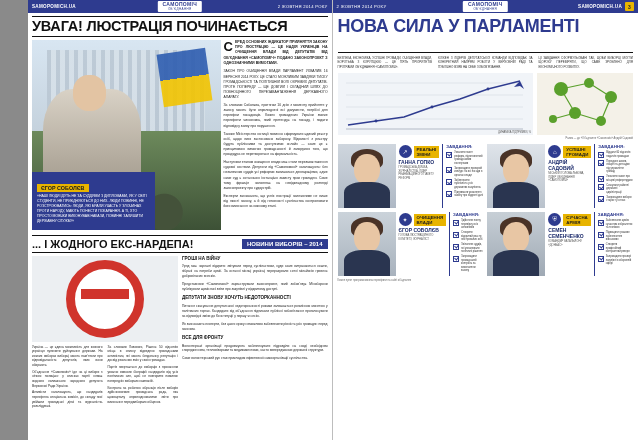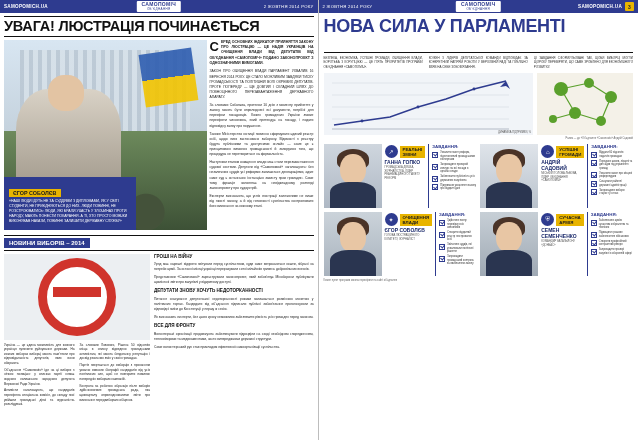--- a/index.html
+++ b/index.html
@@ -1,19 +1,19 @@
 <!DOCTYPE html>
 <html><head>
 <meta charset="utf-8">
 <style>
   html,body{margin:0;padding:0;background:#6b6b6b;}
   body{width:638px;height:440px;font-family:"Liberation Sans",sans-serif;overflow:hidden;}
   .spread{position:relative;width:638px;height:440px;background:#8a8a8a;display:flex;}
   .page{position:relative;background:#fff;height:440px;overflow:hidden;}
-  .page.left{width:318px;border-right:1px solid #bdbdbd;}
+  .page.left{width:318px;border-right:1px solid #bdbdbd;margin-left:28px;}
   .page.right{width:320px;}
 
   
   .masthead{height:13px;background:#2e3b8f;display:flex;align-items:center;justify-content:space-between;padding:0 4px;color:#fff;font-size:4.2px;letter-spacing:.3px;}
   .masthead .brand{font-weight:bold;font-size:4.6px;}
   .masthead-center{position:absolute;left:50%;transform:translateX(-50%);top:0;height:13px;display:flex;align-items:center;}
   .logo-badge{background:#fff;color:#2e3b8f;font-weight:bold;font-size:5px;padding:1px 5px;border-radius:1px;line-height:1.15;text-align:center;}
   .logo-badge .sm{display:block;font-size:3px;font-weight:normal;letter-spacing:.4px;}
   .pagenum{background:#e8b400;color:#222;font-weight:bold;font-size:5px;width:9px;height:9px;display:flex;align-items:center;justify-content:center;border-radius:1px;}
 
@@ -128,20 +128,21 @@
         <p class="lead"><span class="drop">С</span><span>ЕРЕД ОСНОВНИХ ІНДИКАТОР ПРИЙНЯТТЯ ЗАКОНУ ПРО ЛЮСТРАЦІЮ — ЦЕ НАДІЯ УКРАЇНЦІВ НА ОЧИЩЕННЯ ВЛАДИ ВІД ДЕПУТАТІВ ВІД ОБ'ЄДНАННЯ «САМОПОМІЧ» ПОДАНО ЗАКОНОПРОЕКТ З ОДНОЗНАЧНИМИ ВИМОГАМИ.</span></p>
         <p>ЗАКОН ПРО ОЧИЩЕННЯ ВЛАДИ ПАРЛАМЕНТ УХВАЛИВ 16 ВЕРЕСНЯ 2014 РОКУ. ЦЕ СТАЛО МОЖЛИВИМ ЗАВДЯКИ ТИСКУ ГРОМАДСЬКОСТІ ТА ПОЛІТИЧНІЙ ВОЛІ ОКРЕМИХ ДЕПУТАТІВ. ПРОТЕ ПОПЕРЕДУ — ЩЕ ДОВГИЙ І СКЛАДНИЙ ШЛЯХ ДО ПОВНОЦІННОГО ПЕРЕЗАВАНТАЖЕННЯ ДЕРЖАВНОГО АПАРАТУ.</p>
         <p>За словами Соболєва, протягом 10 днів з моменту прийняття у закону мають бути оприлюднені всі документи, потрібні для перевірки посадовців. Кожен громадянин України зможе перевірити чиновника, який претендує на посаду, і подати відповідну заяву про порушення.</p>
         <p>Такоже Міністерство юстиції повинно сформувати єдиний реєстр осіб, щодо яких застосовано заборону. Відомості з реєстру будуть публічними та доступними онлайн — саме це є принциповою вимогою громадськості й запорукою того, що процедура не перетвориться на формальність.</p>
         <p>Наступним етапом очищення влади має стати перезавантаження судової системи. Депутати від «Самопомочі» наголошують: без незалежних суддів усі реформи залишаться деклараціями, адже саме суд є останньою інстанцією захисту прав громадян. Саме тому фракція наполягає на невідкладному розгляді законопроекту про судоустрій.</p>
         <p>Експерти зазначають, що успіх люстрації залежатиме не лише від якості закону, а й від готовності суспільства контролювати його виконання на кожному етапі.</p>
       </div>
     </div>
 
     <div class="subhead-band">
+      <div class="subhead">... І ЖОДНОГО ЕКС-НАРДЕПА!</div>
       <div class="news-tag">НОВИНИ ВИБОРІВ – 2014</div>
     </div>
 
     <div class="lower">
       <div class="leftcol">
         <div class="noentry-wrap">
           <div class="noentry"></div>
         </div>
         <div class="smalltext">
           <p>Україна — це єдина можливість для кожного українця зупинити руйнування держави. На кожних виборах виборці мають памʼятати про відповідальність депутатів, яких вони обирають.</p>

